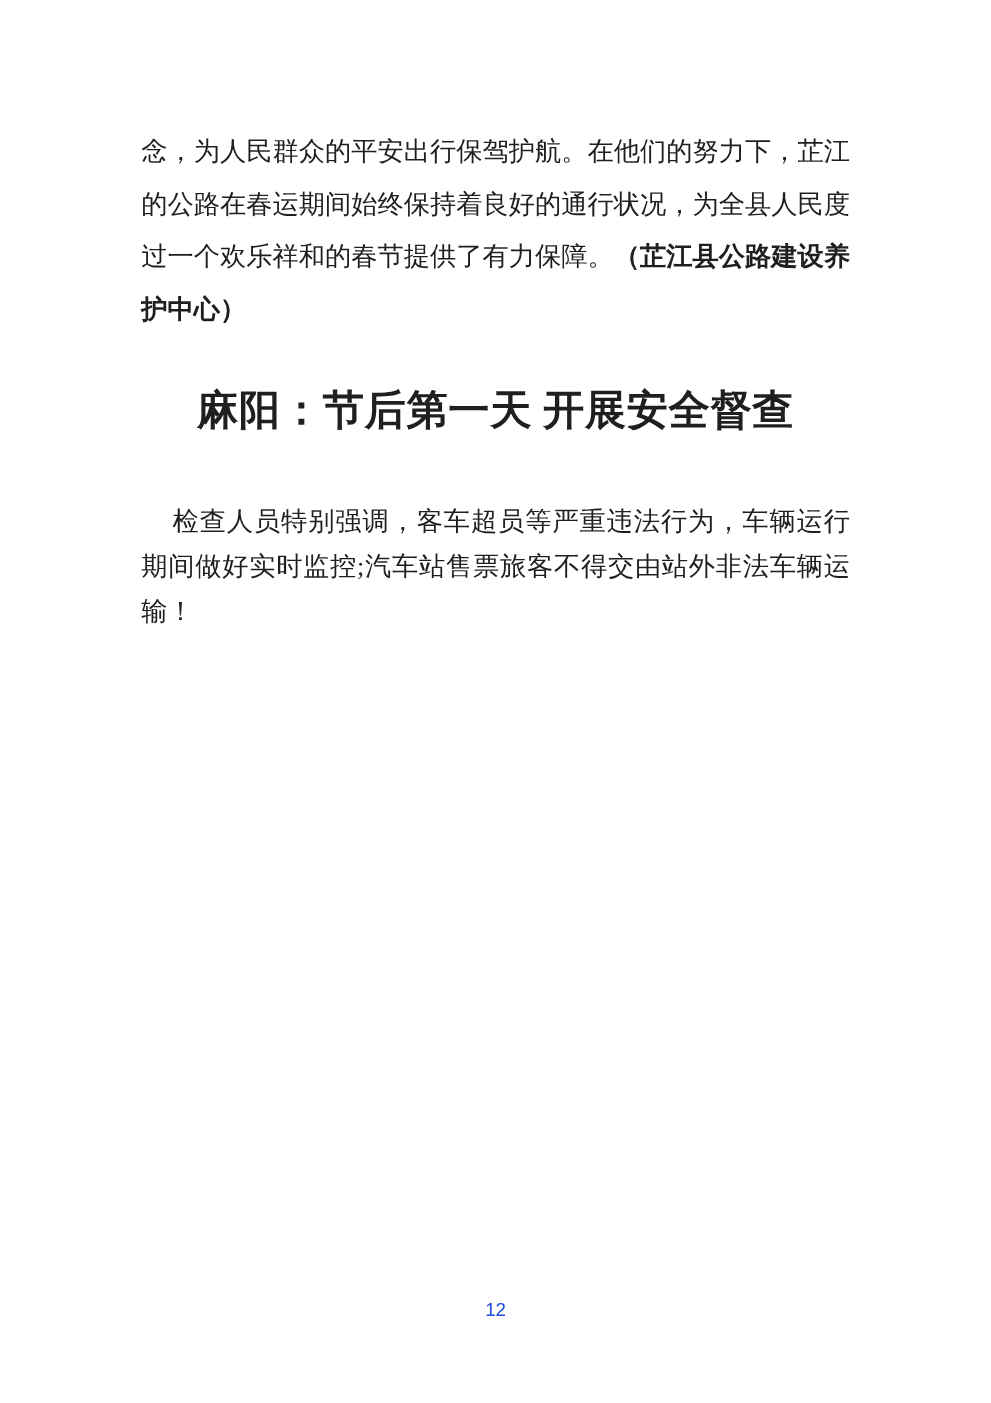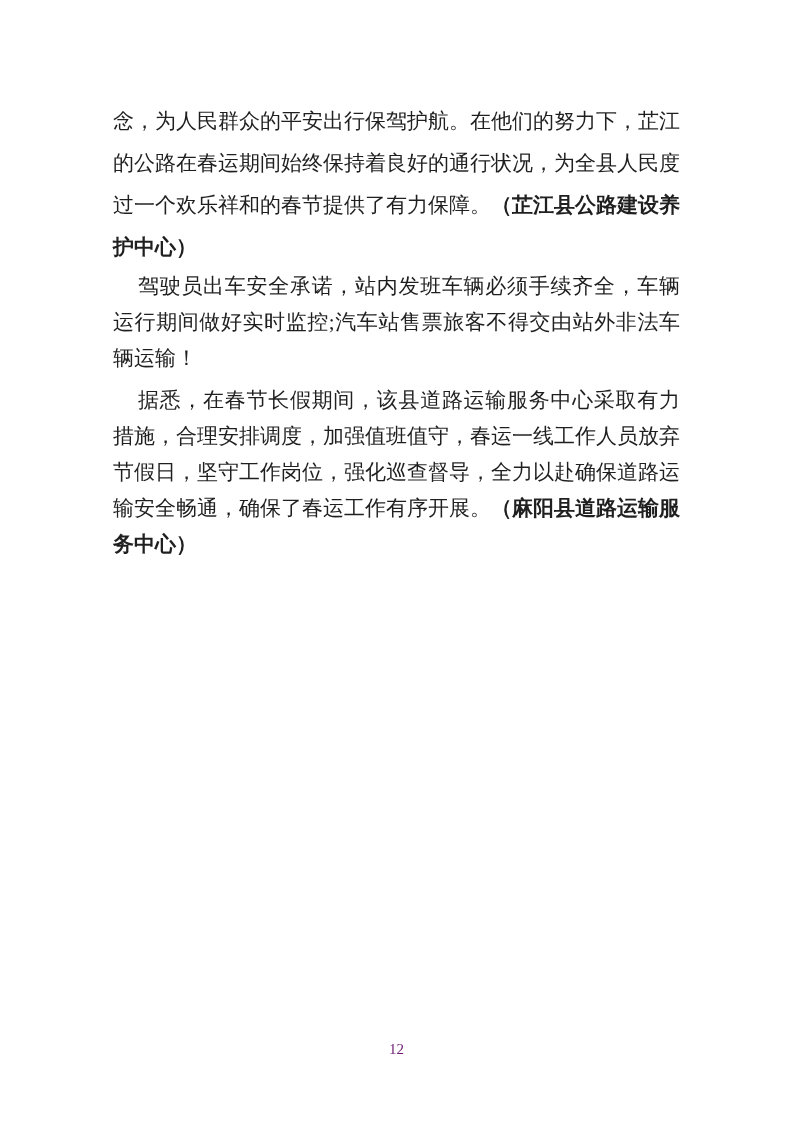--- a/index.html
+++ b/index.html
@@ -53,37 +53,37 @@
   .footer {
     position: absolute;
     top: 1040px;
     left: 0;
     width: 100%;
     text-align: center;
   }
   .page-number {
     font-size: 15px;
     line-height: 18px;
-    color: #701a75;
-    font-family: Liberation Serif, serif;
+    color: #1d4ed8;
+    font-family: Liberation Sans, sans-serif;
   }
 </style>
 </head>
 <body>
 
 <div class="page">
   <div class="content">
 
     <p class="cont-para"><span>念，为人民群众的平安出行保驾护航。在他们的努力下，芷江的公路在春运期间始终保持着良好的通行状况，为全县人民度过一个欢乐祥和的春节提供了有力保障。</span><span class="sig">（芷江县公路建设养护中心）</span></p>
 
+    <h1 class="article-title">麻阳：节后第一天 开展安全督查</h1>
 
 
 
-    <p class="body-para">驾驶员出车安全承诺，站内发班车辆必须手续齐全，车辆运行期间做好实时监控;汽车站售票旅客不得交由站外非法车辆运输！</p>
+    <p class="body-para">检查人员特别强调，客车超员等严重违法行为，车辆运行期间做好实时监控;汽车站售票旅客不得交由站外非法车辆运输！</p>
 
-    <p class="body-para"><span>据悉，在春节长假期间，该县道路运输服务中心采取有力措施，合理安排调度，加强值班值守，春运一线工作人员放弃节假日，坚守工作岗位，强化巡查督导，全力以赴确保道路运输安全畅通，确保了春运工作有序开展。</span><span class="sig">（麻阳县道路运输服务中心）</span></p>
 
   </div>
 
   <div class="footer">
     <span class="page-number">12</span>
   </div>
 </div>
 
 </body></html>

